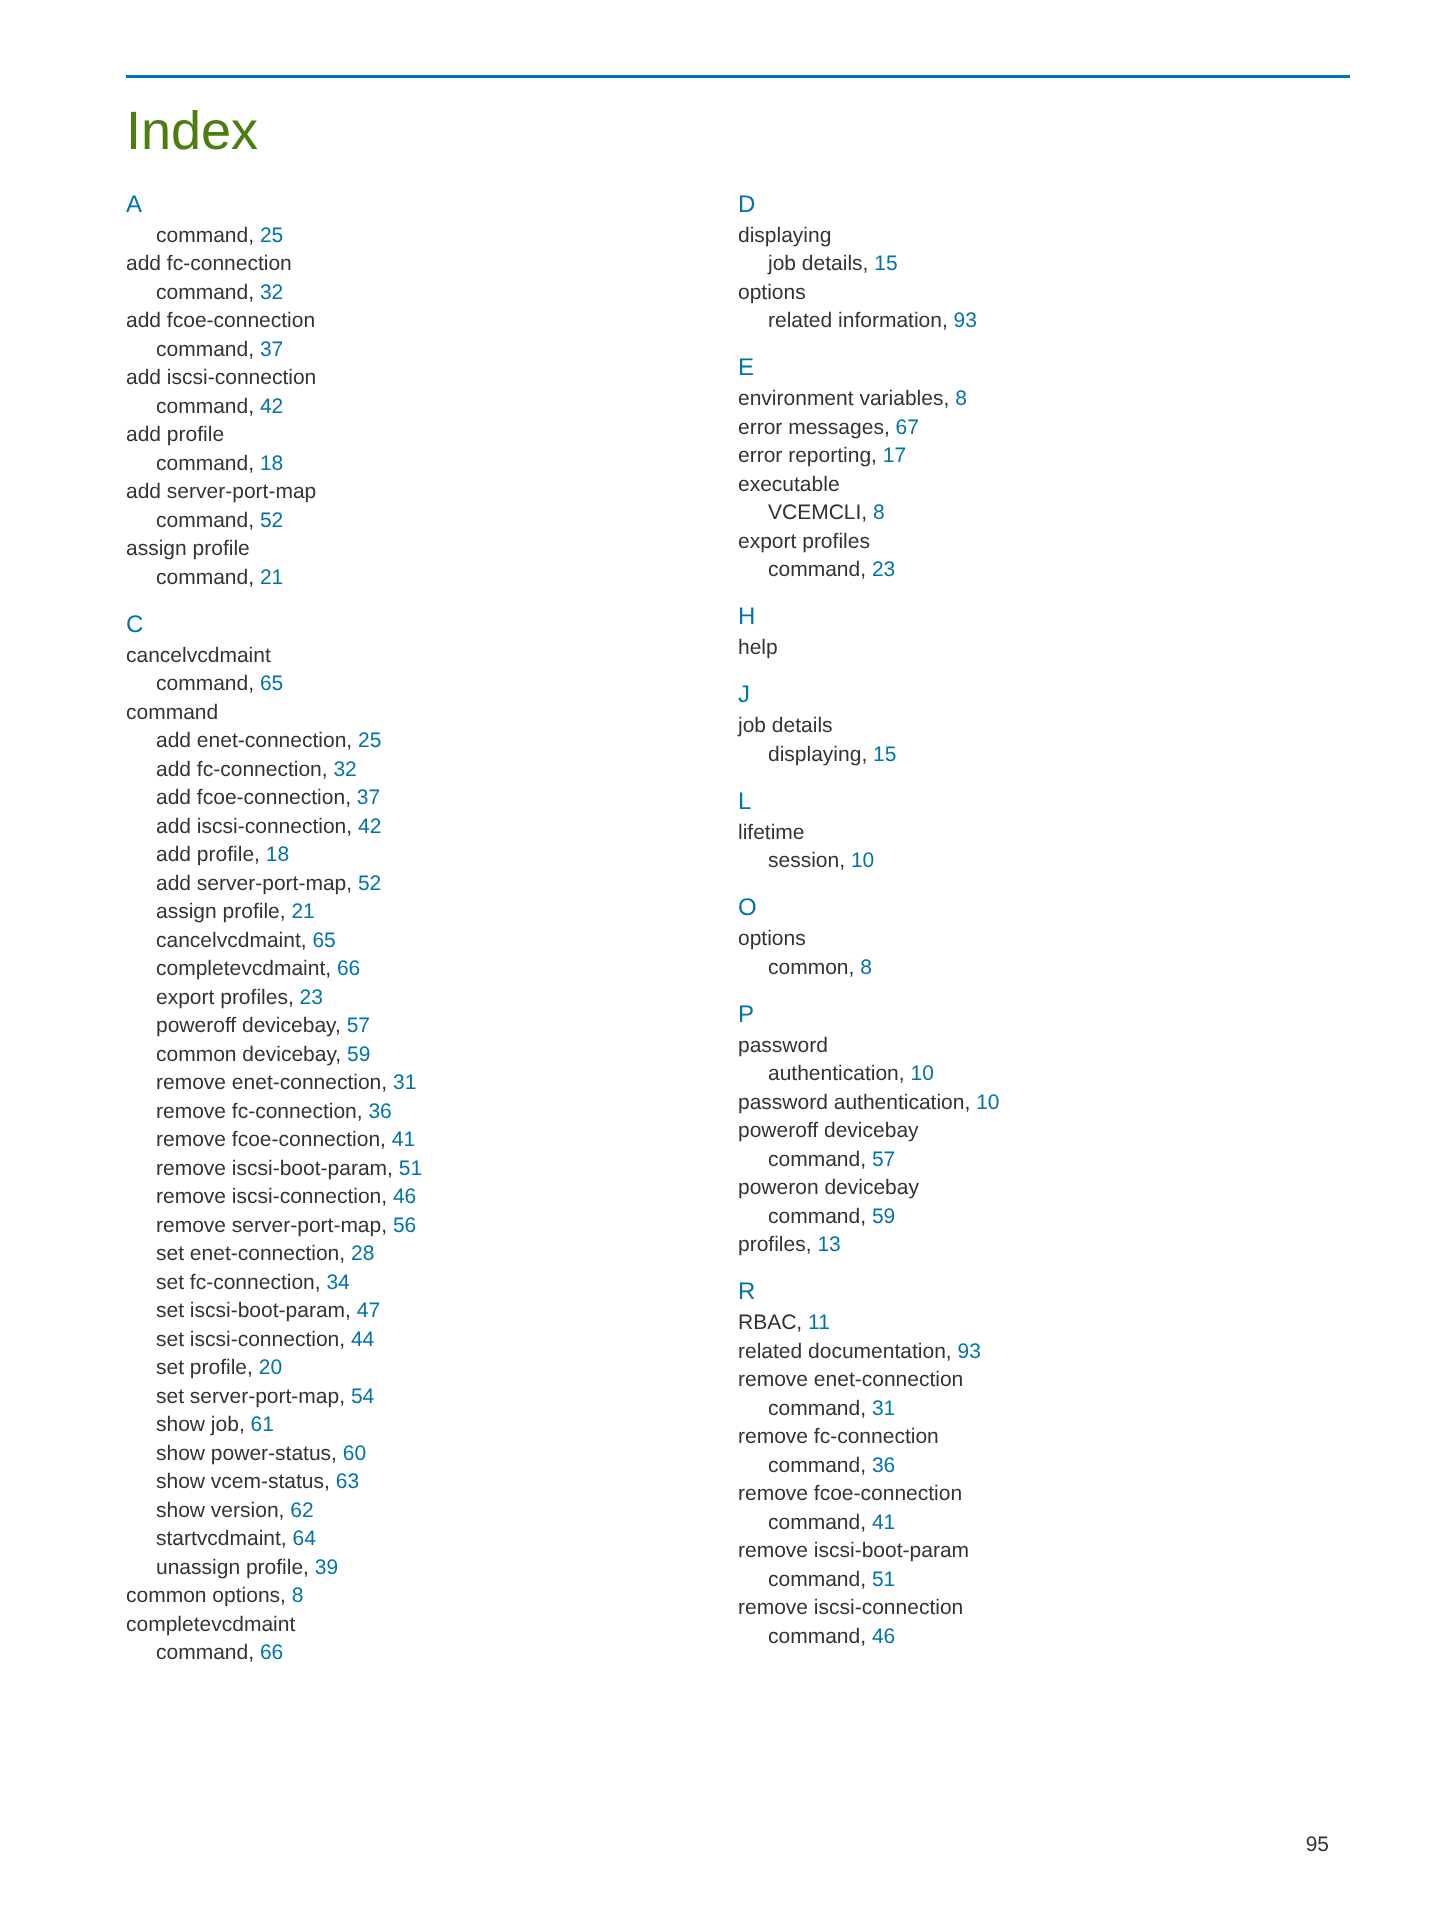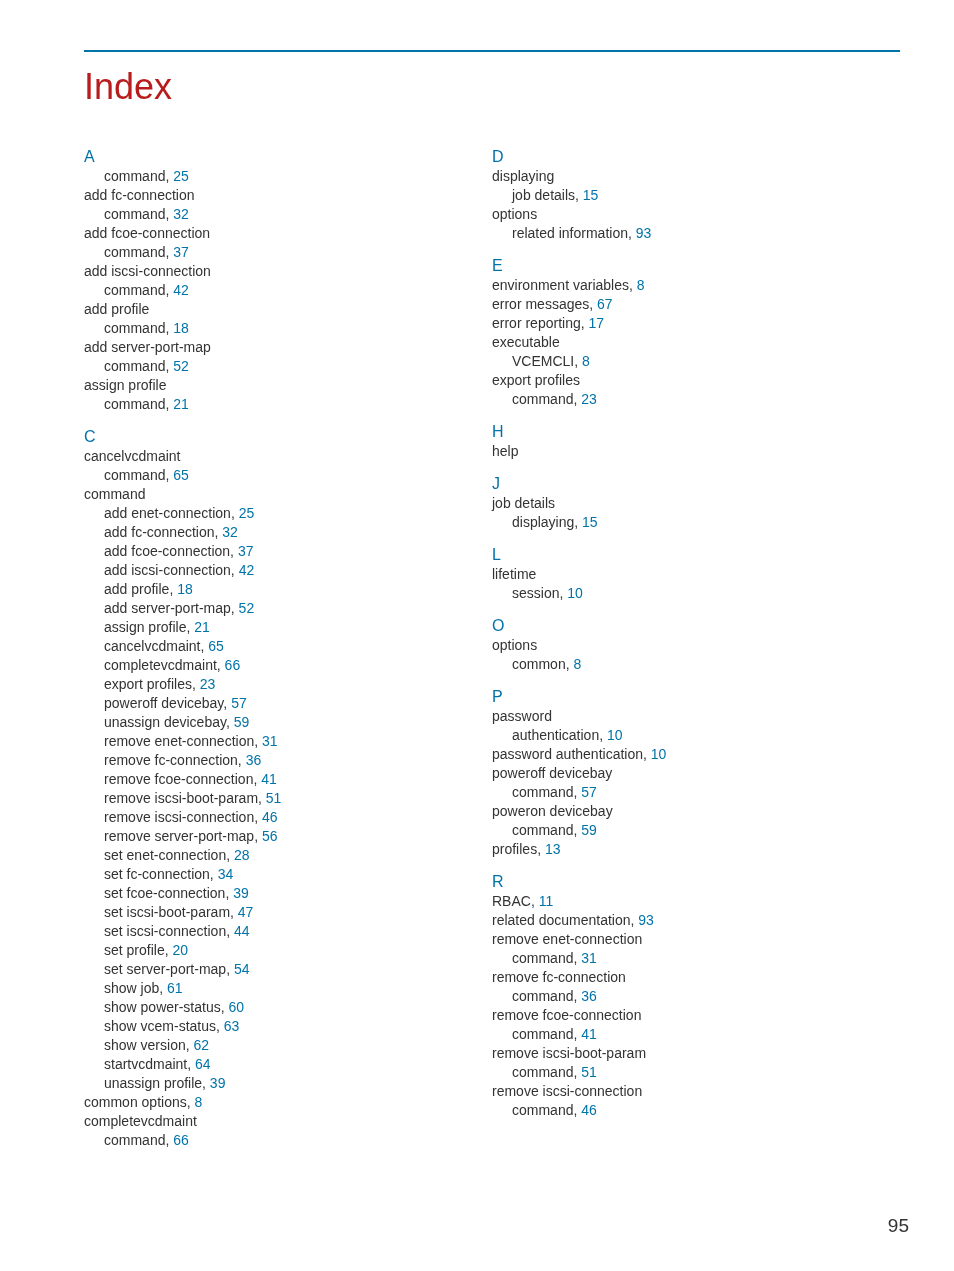--- a/index.html
+++ b/index.html
@@ -14,22 +14,22 @@
   .page {
     padding: 50px 54px 0 84px;
   }
   .rule {
     border-top: 2px solid #0073a8;
     margin-bottom: 14px;
   }
   .title {
     font-size: 36px;
     font-weight: normal;
-    color: #b91c1c;
-    margin-bottom: 40px;
+    color: #4d7c0f;
+    margin-bottom: 20px;
     font-family: Arial, Helvetica, sans-serif;
   }
   .columns {
     display: flex;
     gap: 0;
   }
   .col {
     width: 412px;
   }
   .letter {
@@ -50,22 +50,22 @@
   }
   .sub {
     padding-left: 20px;
   }
   .pg {
     color: #0073a8;
   }
   .page-num {
     position: absolute;
     bottom: 34px;
-    right: 45px;
-    font-size: 19px;
+    right: 68px;
+    font-size: 14px;
     color: #333;
     font-family: "Arial Narrow", Arial, sans-serif;
     font-stretch: condensed;
   }
 </style>
 </head>
 <body>
 
 <div class="page">
   <div class="rule"></div>
@@ -94,30 +94,29 @@
         <div class="entry sub"><span>add fc-connection, </span><span class="pg">32</span></div>
         <div class="entry sub"><span>add fcoe-connection, </span><span class="pg">37</span></div>
         <div class="entry sub"><span>add iscsi-connection, </span><span class="pg">42</span></div>
         <div class="entry sub"><span>add profile, </span><span class="pg">18</span></div>
         <div class="entry sub"><span>add server-port-map, </span><span class="pg">52</span></div>
         <div class="entry sub"><span>assign profile, </span><span class="pg">21</span></div>
         <div class="entry sub"><span>cancelvcdmaint, </span><span class="pg">65</span></div>
         <div class="entry sub"><span>completevcdmaint, </span><span class="pg">66</span></div>
         <div class="entry sub"><span>export profiles, </span><span class="pg">23</span></div>
         <div class="entry sub"><span>poweroff devicebay, </span><span class="pg">57</span></div>
-        <div class="entry sub"><span>unassign devicebay, </span><span class="pg">59</span></div>
+        <div class="entry sub"><span>common devicebay, </span><span class="pg">59</span></div>
         <div class="entry sub"><span>remove enet-connection, </span><span class="pg">31</span></div>
         <div class="entry sub"><span>remove fc-connection, </span><span class="pg">36</span></div>
         <div class="entry sub"><span>remove fcoe-connection, </span><span class="pg">41</span></div>
         <div class="entry sub"><span>remove iscsi-boot-param, </span><span class="pg">51</span></div>
         <div class="entry sub"><span>remove iscsi-connection, </span><span class="pg">46</span></div>
         <div class="entry sub"><span>remove server-port-map, </span><span class="pg">56</span></div>
         <div class="entry sub"><span>set enet-connection, </span><span class="pg">28</span></div>
         <div class="entry sub"><span>set fc-connection, </span><span class="pg">34</span></div>
-        <div class="entry sub"><span>set fcoe-connection, </span><span class="pg">39</span></div>
         <div class="entry sub"><span>set iscsi-boot-param, </span><span class="pg">47</span></div>
         <div class="entry sub"><span>set iscsi-connection, </span><span class="pg">44</span></div>
         <div class="entry sub"><span>set profile, </span><span class="pg">20</span></div>
         <div class="entry sub"><span>set server-port-map, </span><span class="pg">54</span></div>
         <div class="entry sub"><span>show job, </span><span class="pg">61</span></div>
         <div class="entry sub"><span>show power-status, </span><span class="pg">60</span></div>
         <div class="entry sub"><span>show vcem-status, </span><span class="pg">63</span></div>
         <div class="entry sub"><span>show version, </span><span class="pg">62</span></div>
         <div class="entry sub"><span>startvcdmaint, </span><span class="pg">64</span></div>
         <div class="entry sub"><span>unassign profile, </span><span class="pg">39</span></div>

